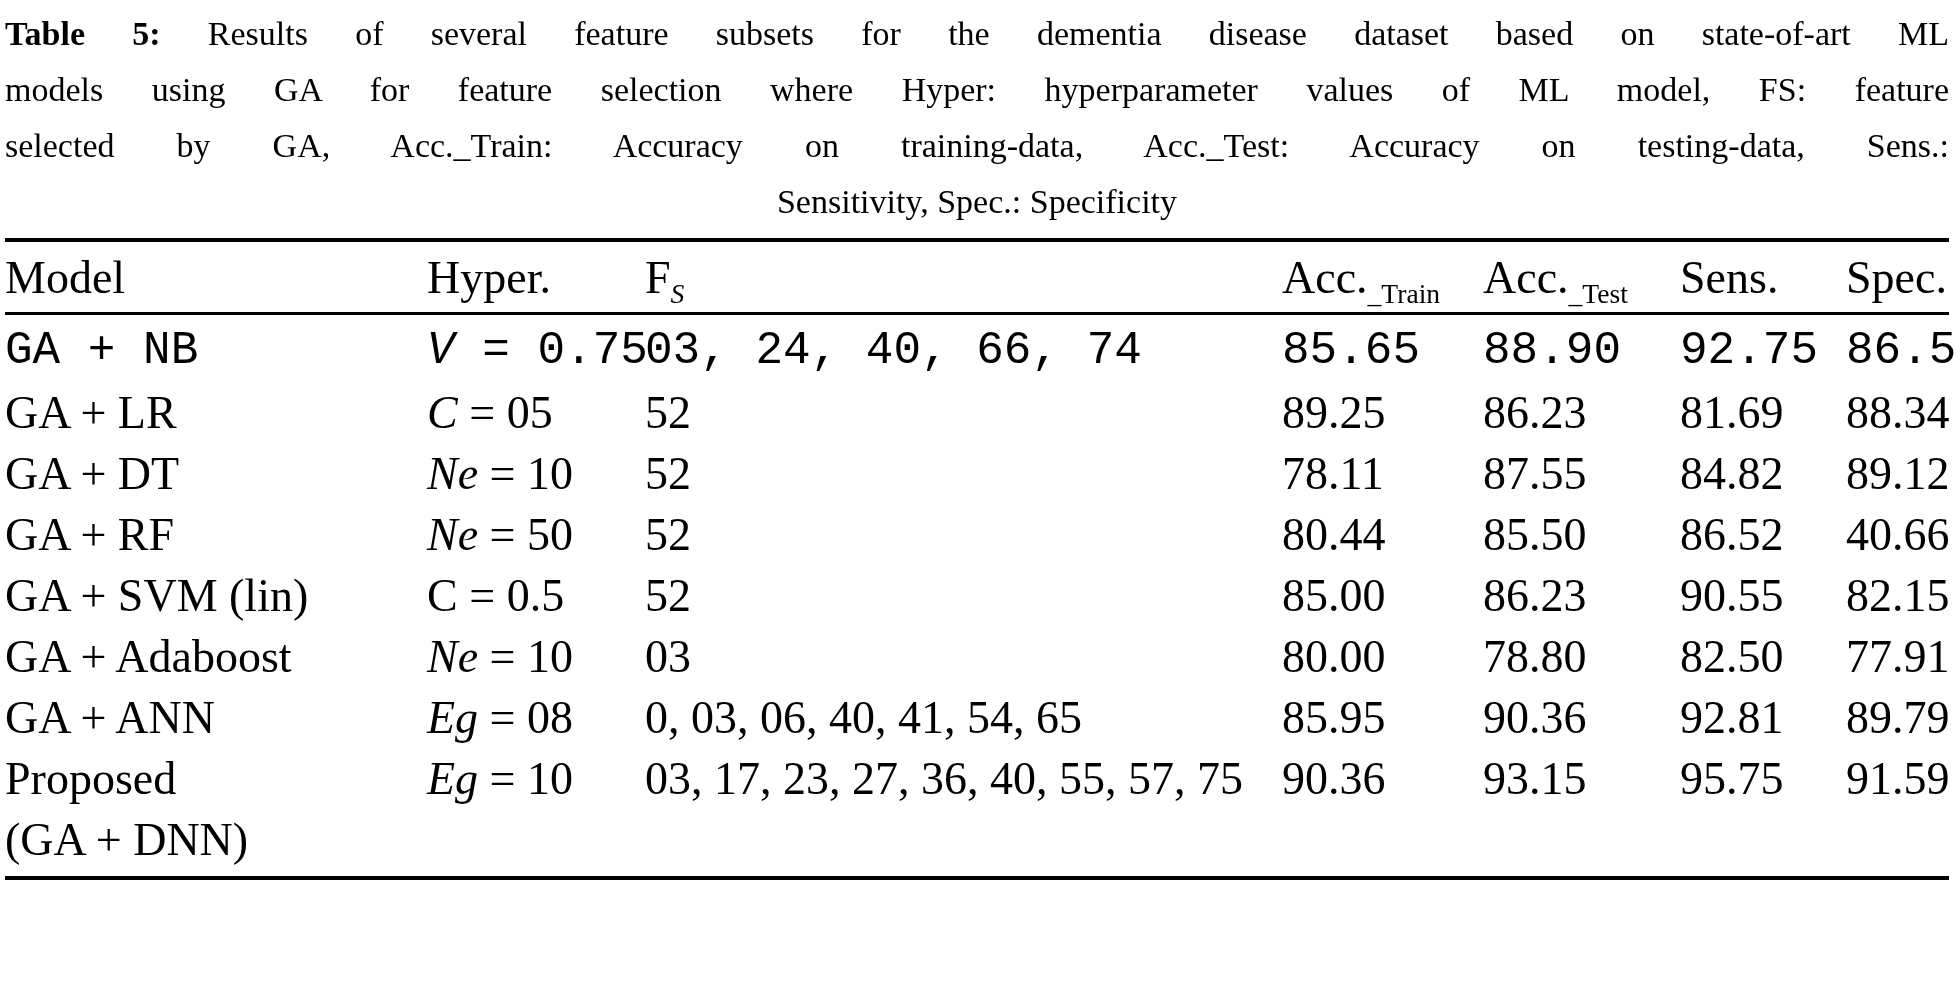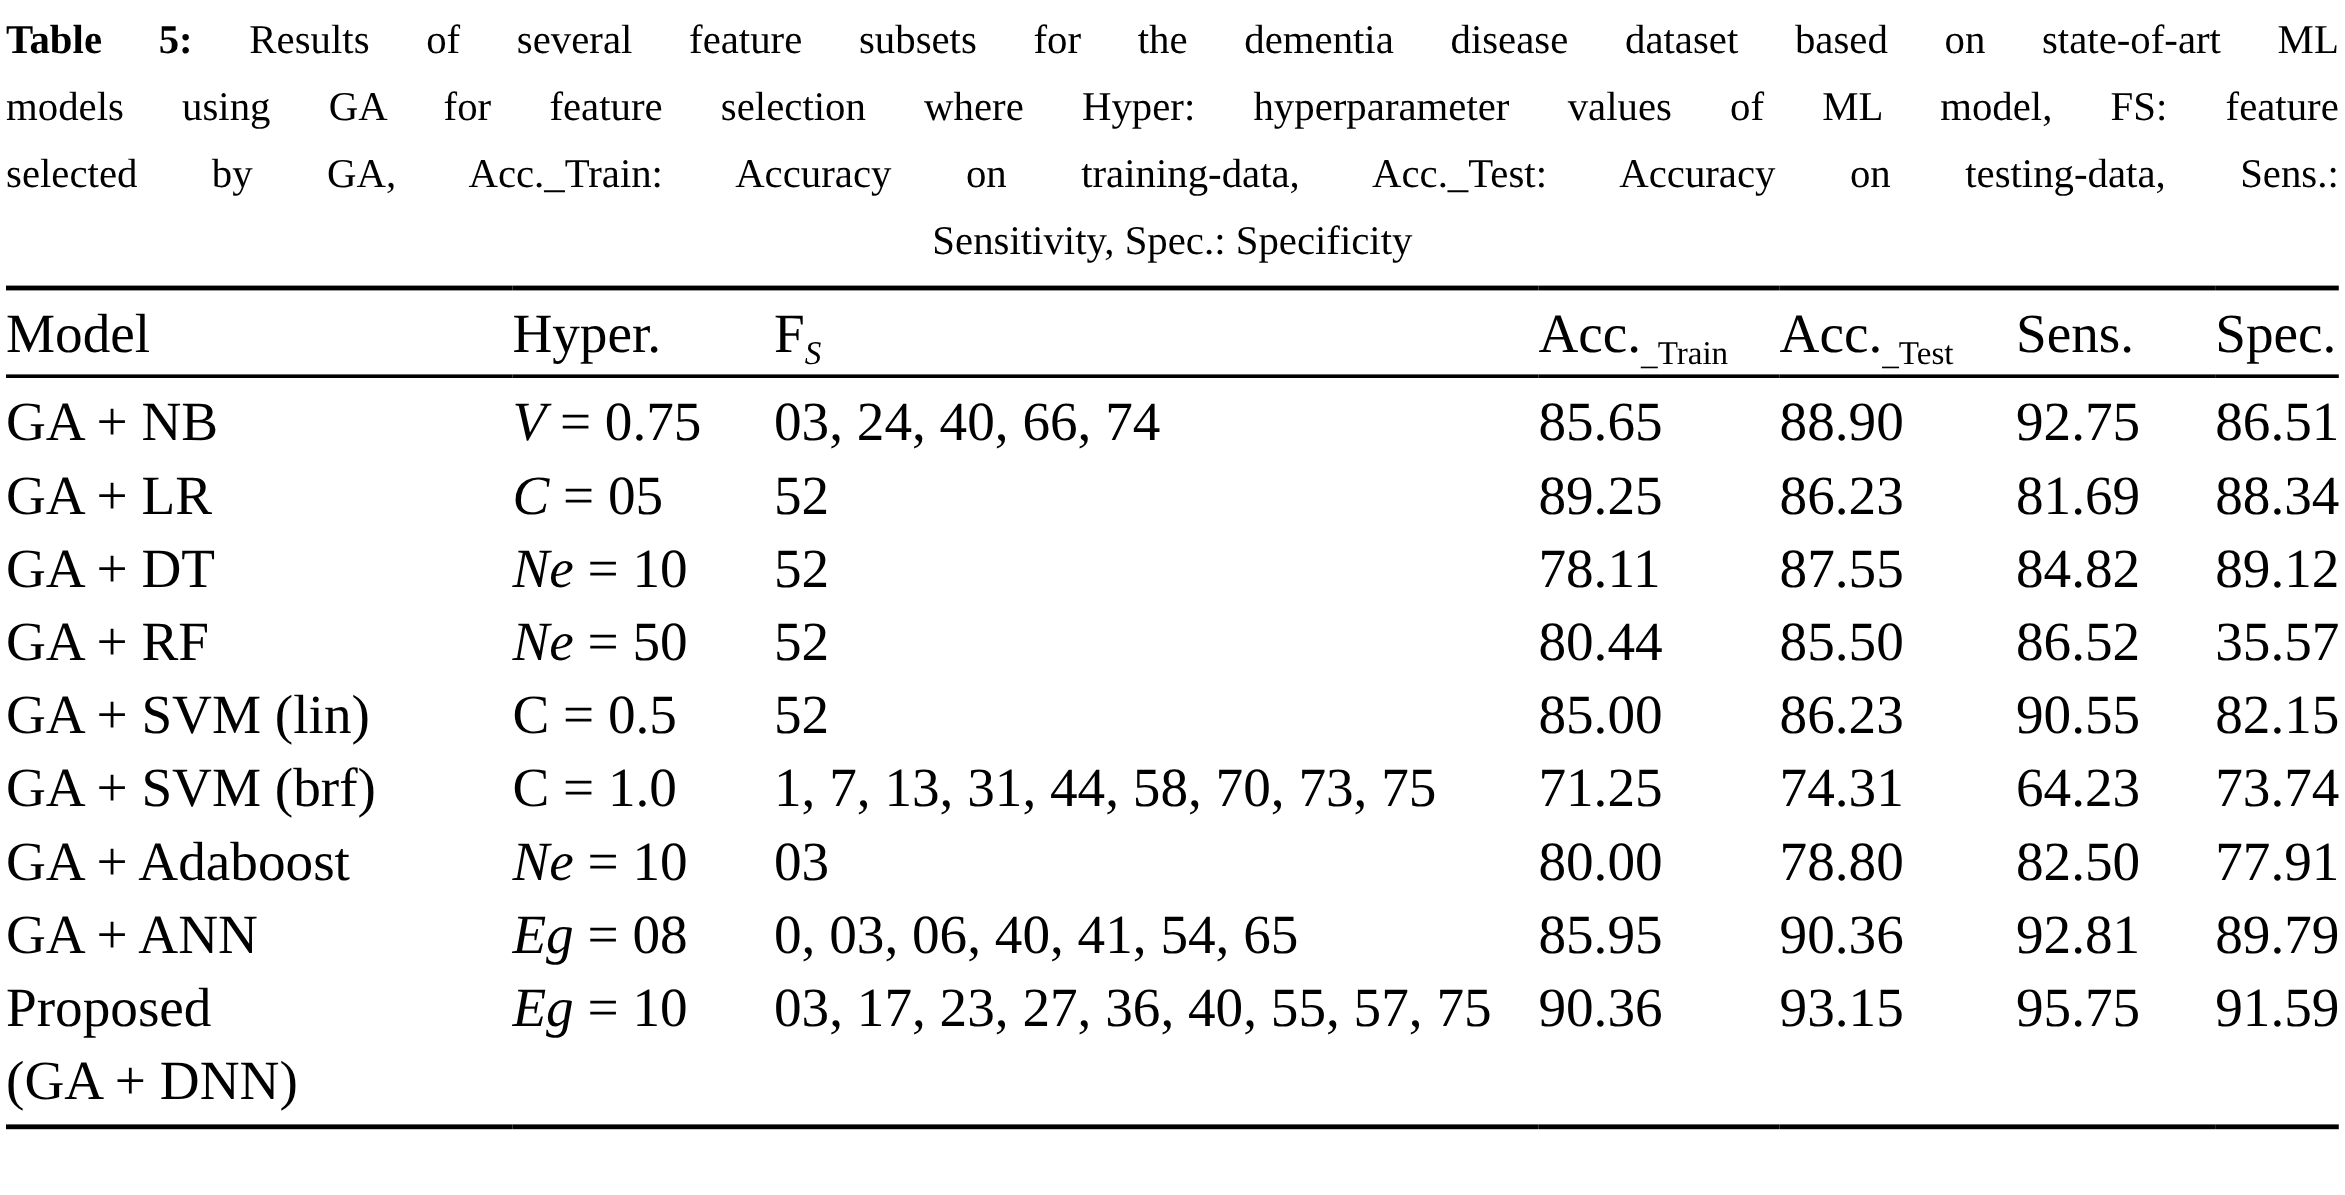--- a/index.html
+++ b/index.html
@@ -40,21 +40,21 @@
     padding:0;
     white-space:nowrap;
     margin-left:32px;
   }
   tbody td{
     padding:0;
     vertical-align:top;
     line-height:61px;
     white-space:nowrap;
   }
-  tbody tr:first-child td{padding-top:6px;}
+  tbody tr:first-child td{padding-top:6px;font-family:Liberation Mono, monospace;}
   tbody tr:last-child td{padding-bottom:6px;}
   .it{font-style:italic;}
   sub.hsub{font-size:60%;line-height:0;}
 </style>
 </head>
 <body>
 
 <div class="page">
 
   <div class="caption">
@@ -121,43 +121,32 @@
         </tr>
         <tr>
           <td>
             <div>GA + RF</div>
           </td>
           <td><span class="it">Ne</span> = 50</td>
           <td>52</td>
           <td>80.44</td>
           <td>85.50</td>
           <td>86.52</td>
-          <td>35.57</td>
+          <td>40.66</td>
         </tr>
         <tr>
           <td>
             <div>GA + SVM (lin)</div>
           </td>
           <td><span>C</span> = 0.5</td>
           <td>52</td>
           <td>85.00</td>
           <td>86.23</td>
           <td>90.55</td>
           <td>82.15</td>
-        </tr>
-        <tr>
-          <td>
-            <div>GA + SVM (brf)</div>
-          </td>
-          <td><span>C</span> = 1.0</td>
-          <td>1, 7, 13, 31, 44, 58, 70, 73, 75</td>
-          <td>71.25</td>
-          <td>74.31</td>
-          <td>64.23</td>
-          <td>73.74</td>
         </tr>
         <tr>
           <td>
             <div>GA + Adaboost</div>
           </td>
           <td><span class="it">Ne</span> = 10</td>
           <td>03</td>
           <td>80.00</td>
           <td>78.80</td>
           <td>82.50</td>

